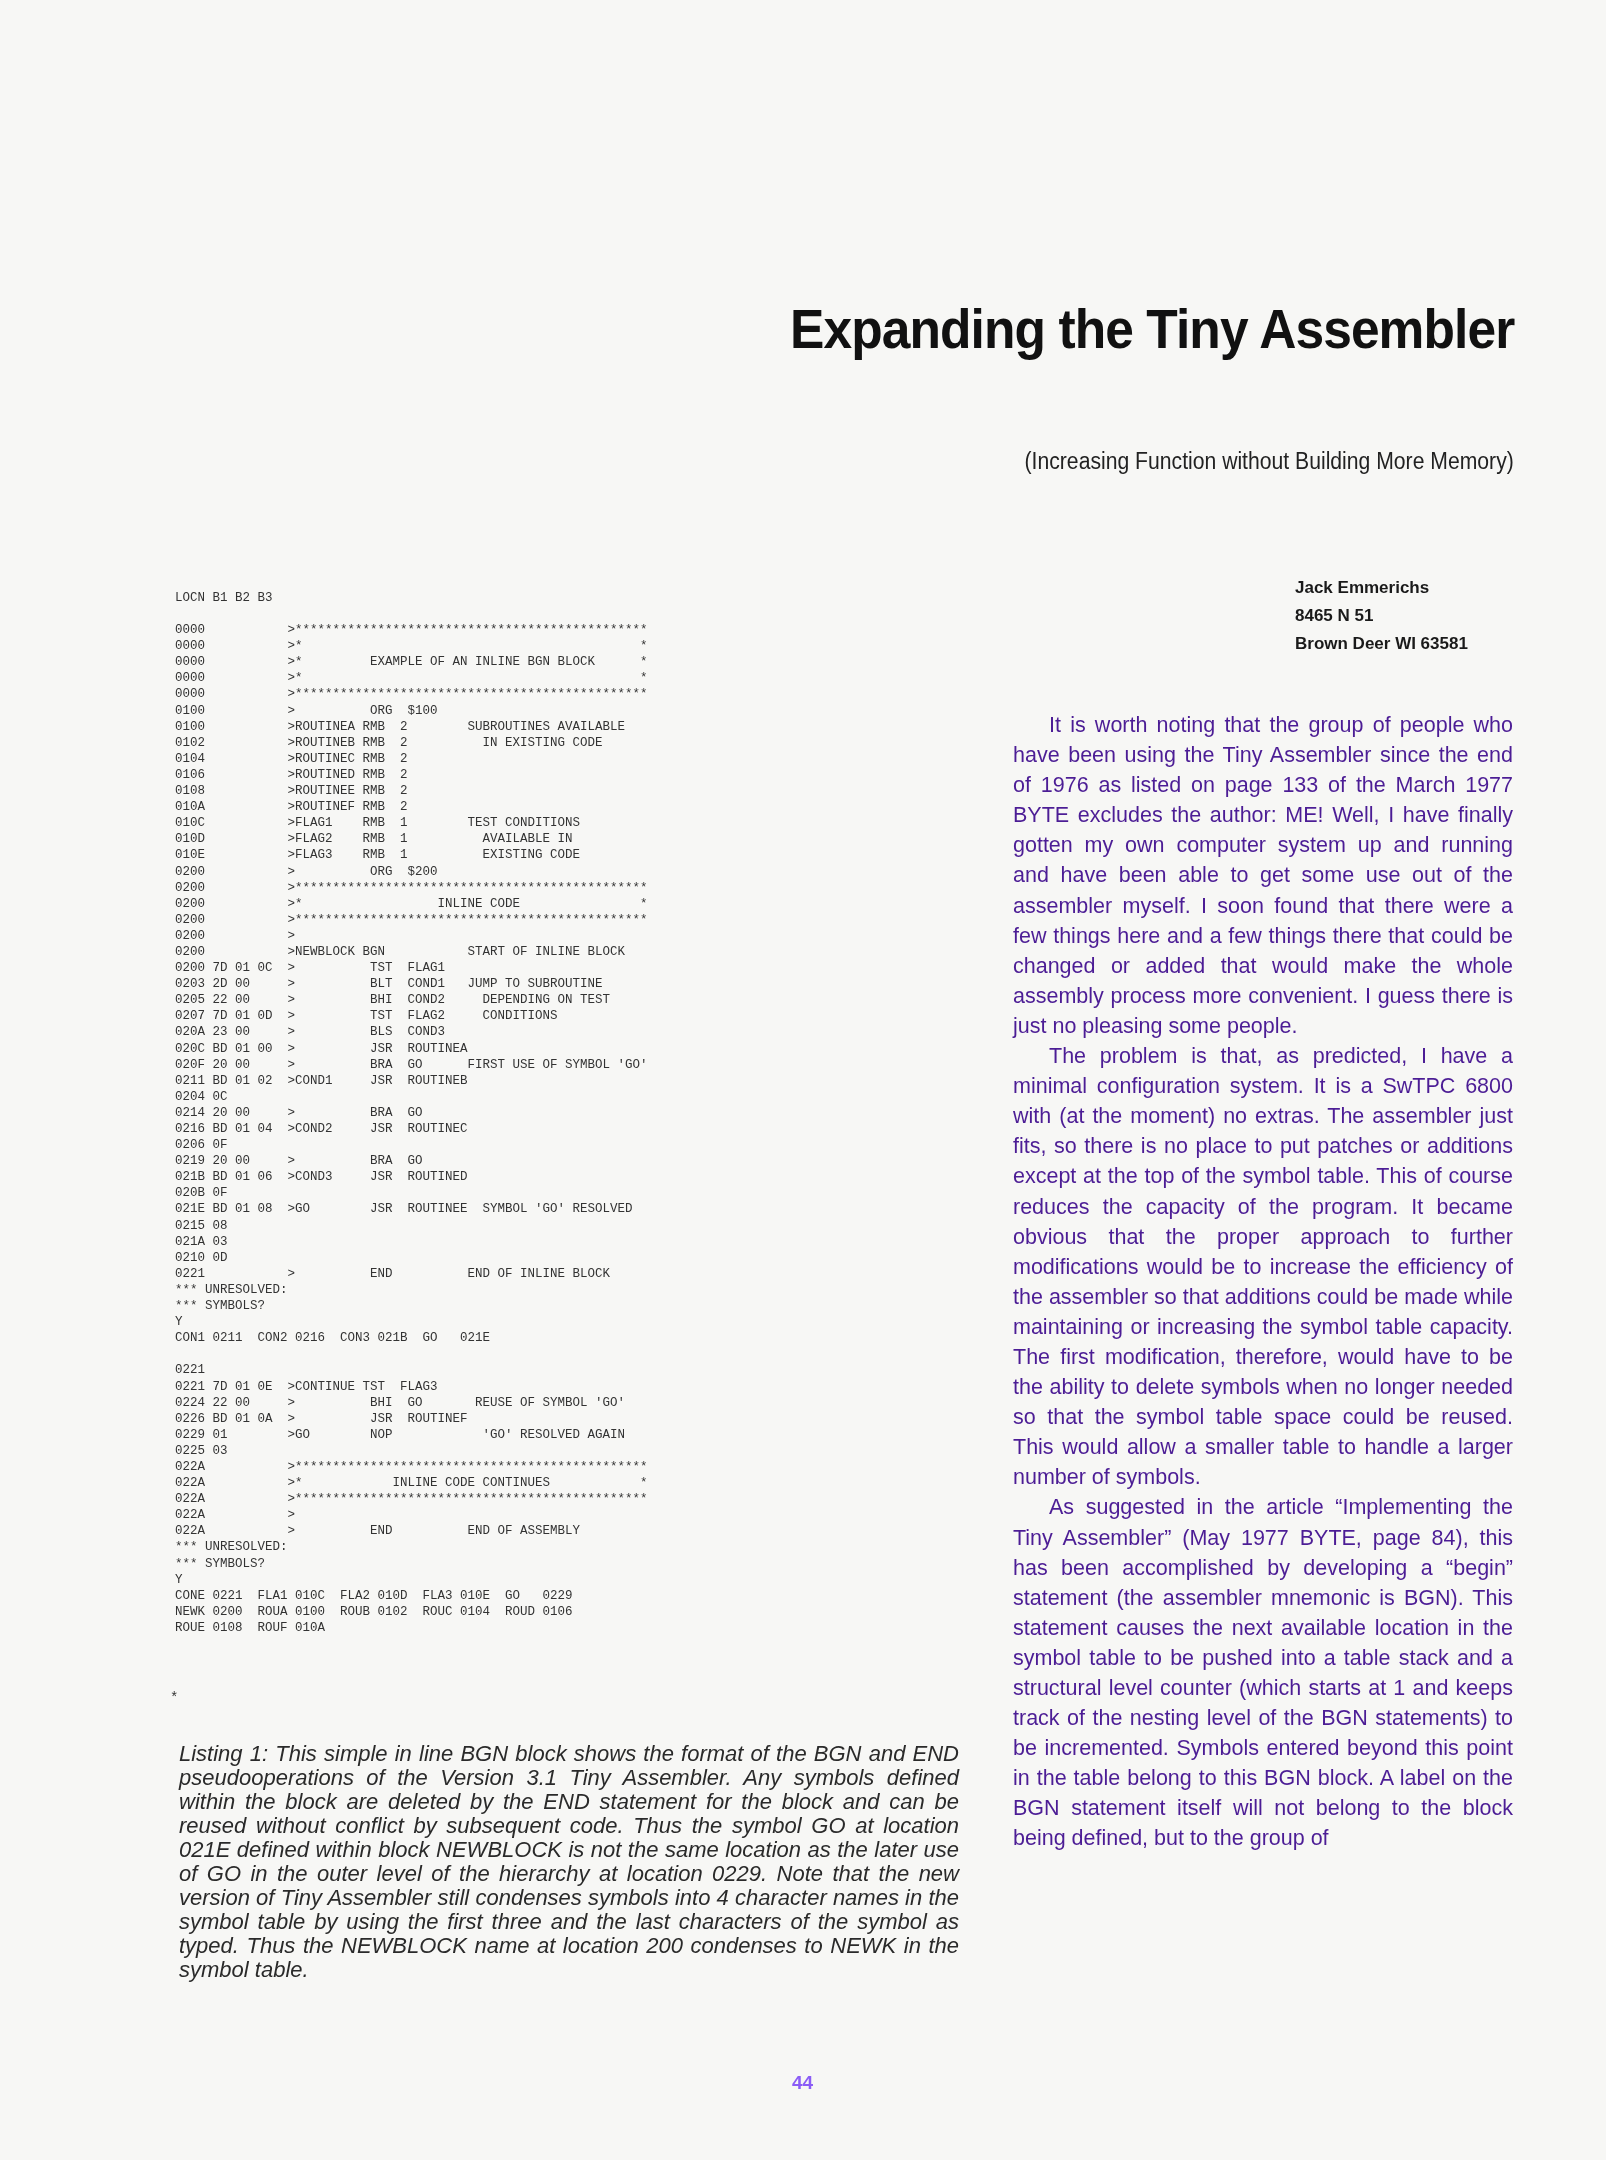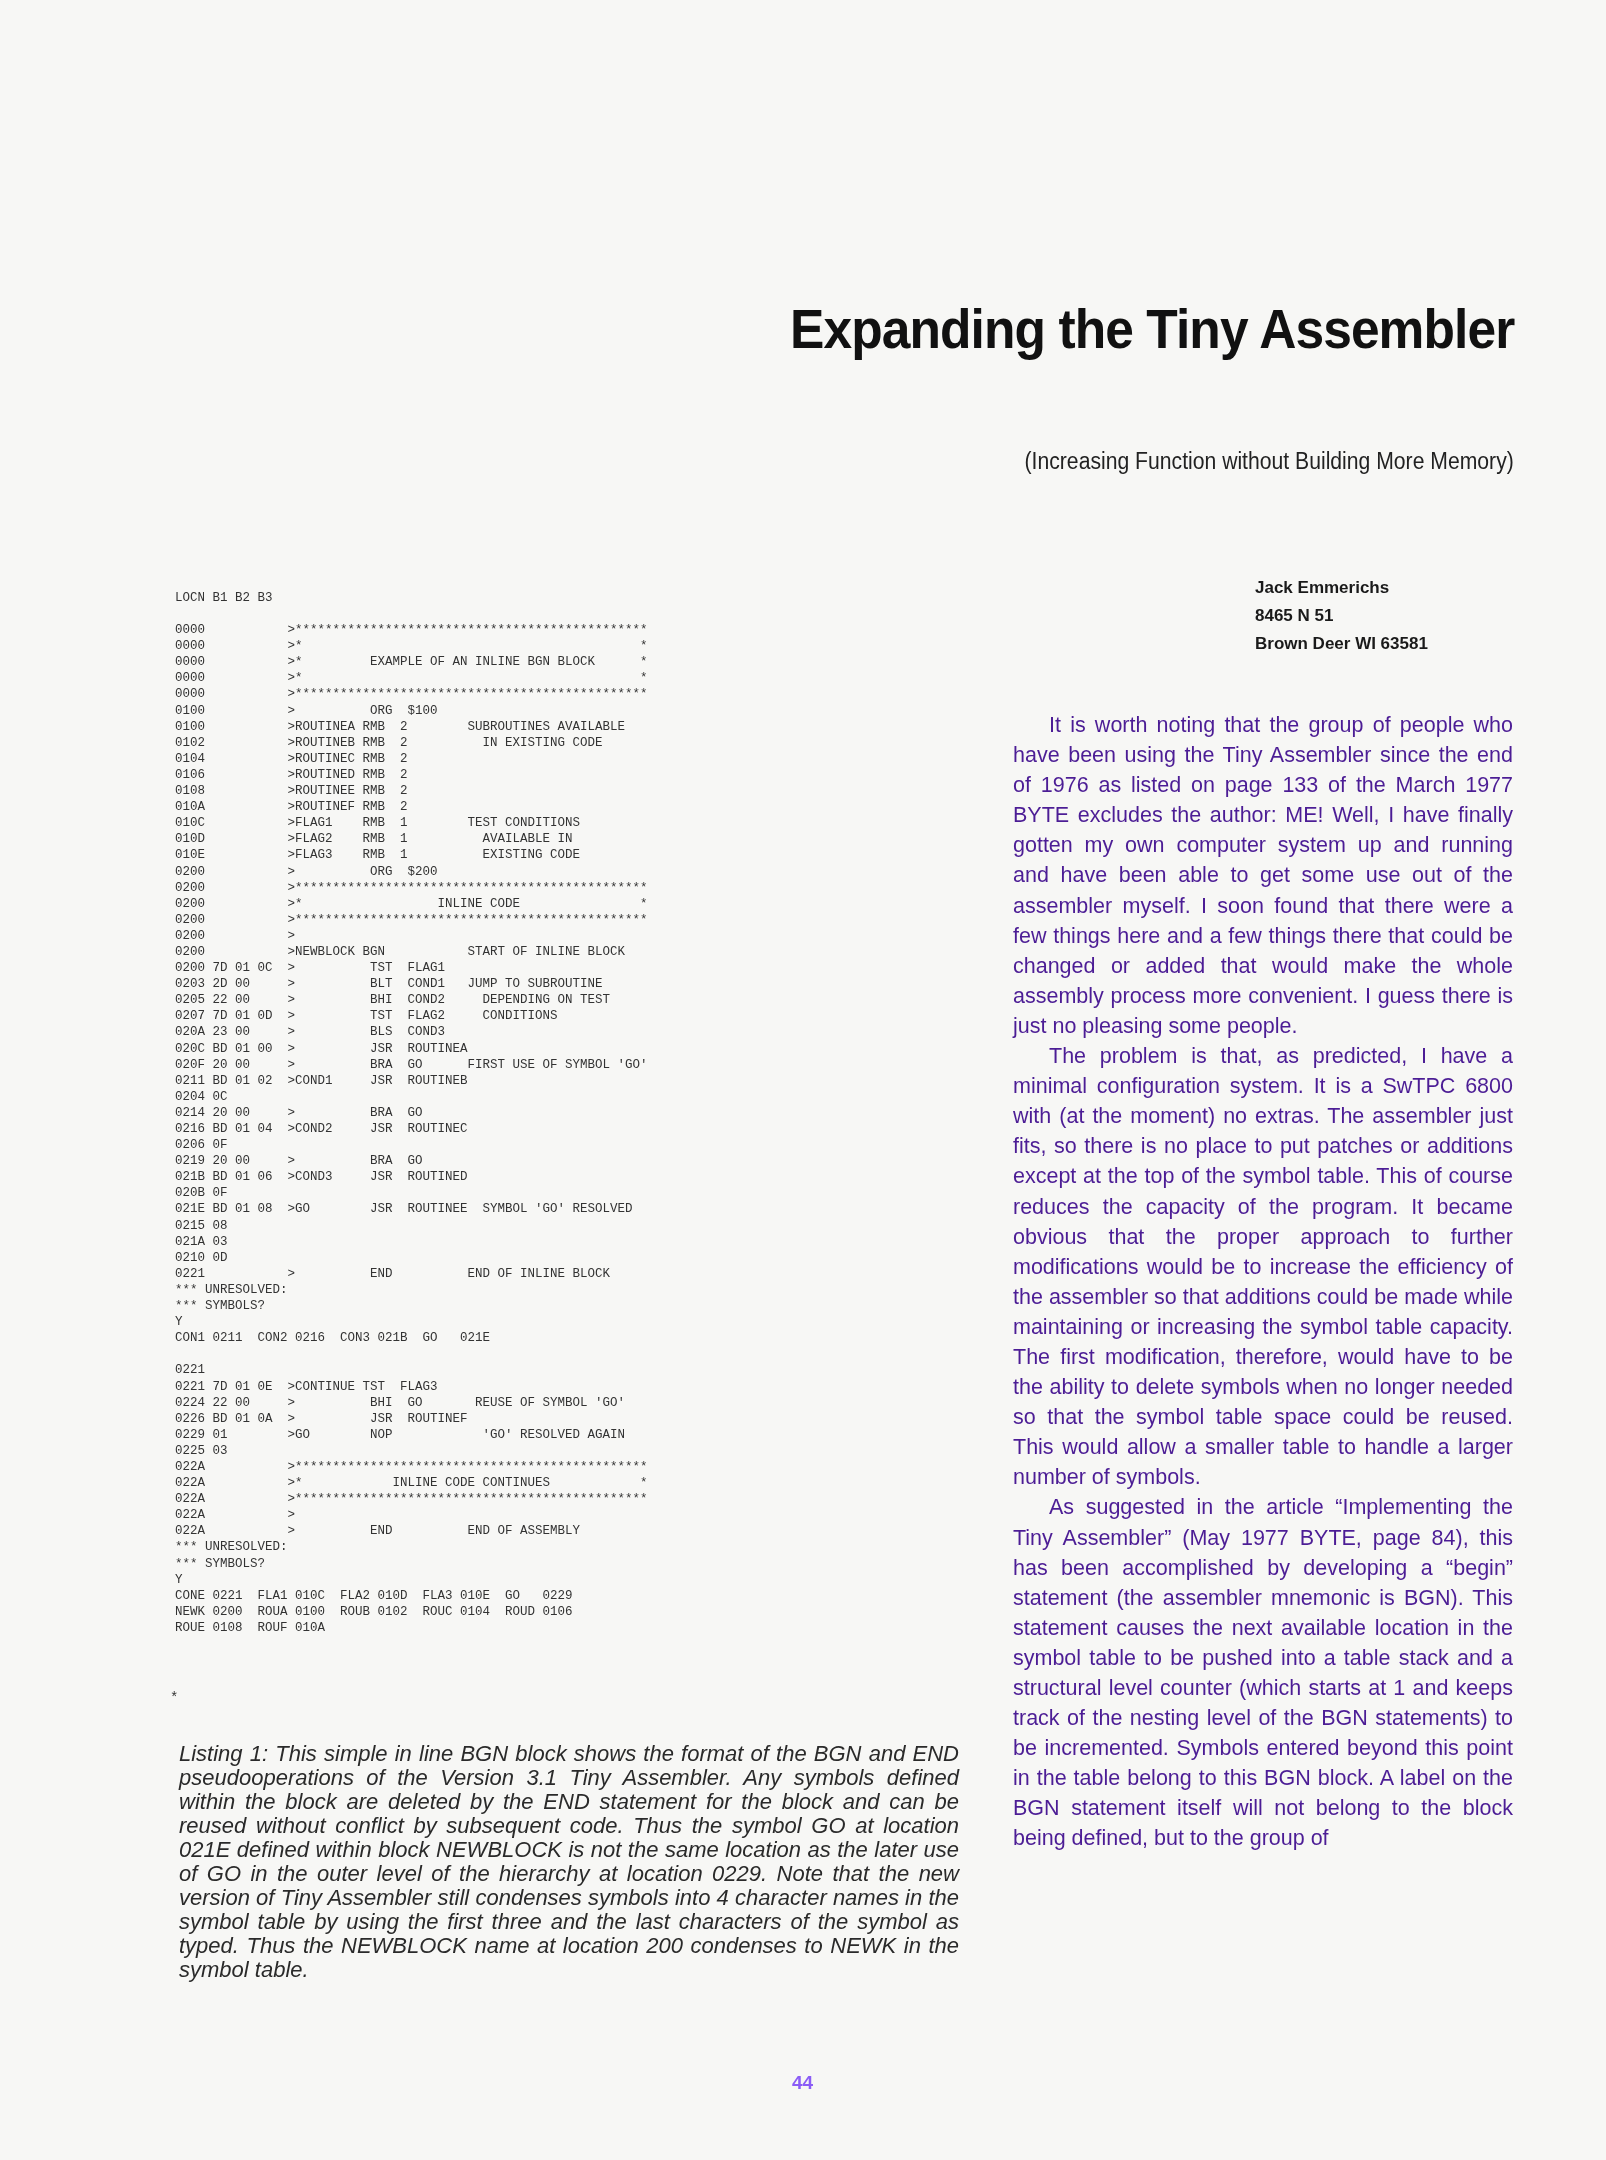--- a/index.html
+++ b/index.html
@@ -25,21 +25,21 @@
   }
   .listing-header { margin-bottom: 16px; display:block; }
   .listing .line { display: block; height: 16.1px; }
   .end-mark { position: absolute; left: 170px; top: 1690px; font-family: "Liberation Mono", monospace; font-size: 14px; color:#333; }
   .caption {
     position: absolute; left: 175px; top: 1738px; width: 780px;
     font-style: italic; font-size: 22px; line-height: 24px; color: #2a2a2a;
     text-align: justify; margin: 4px;
   }
   .author {
-    position: absolute; left: 1255px; top: 574px;
+    position: absolute; left: 1295px; top: 574px;
     font-weight: bold; font-size: 17px; line-height: 28px; color: #1a1a1a;
   }
   .author span { display: block; }
   .body-col {
     position: absolute; left: 1013px; top: 710px; width: 500px;
     font-size: 21.5px; line-height: 30.1px; color: #4c1d95; text-align: justify;
   }
   .body-col p { margin: 0; text-indent: 36px; }
   .page-number {
     position: absolute; left: 792px; top: 2072px; font-weight: bold; font-size: 19px; color:#8b5cf6;

